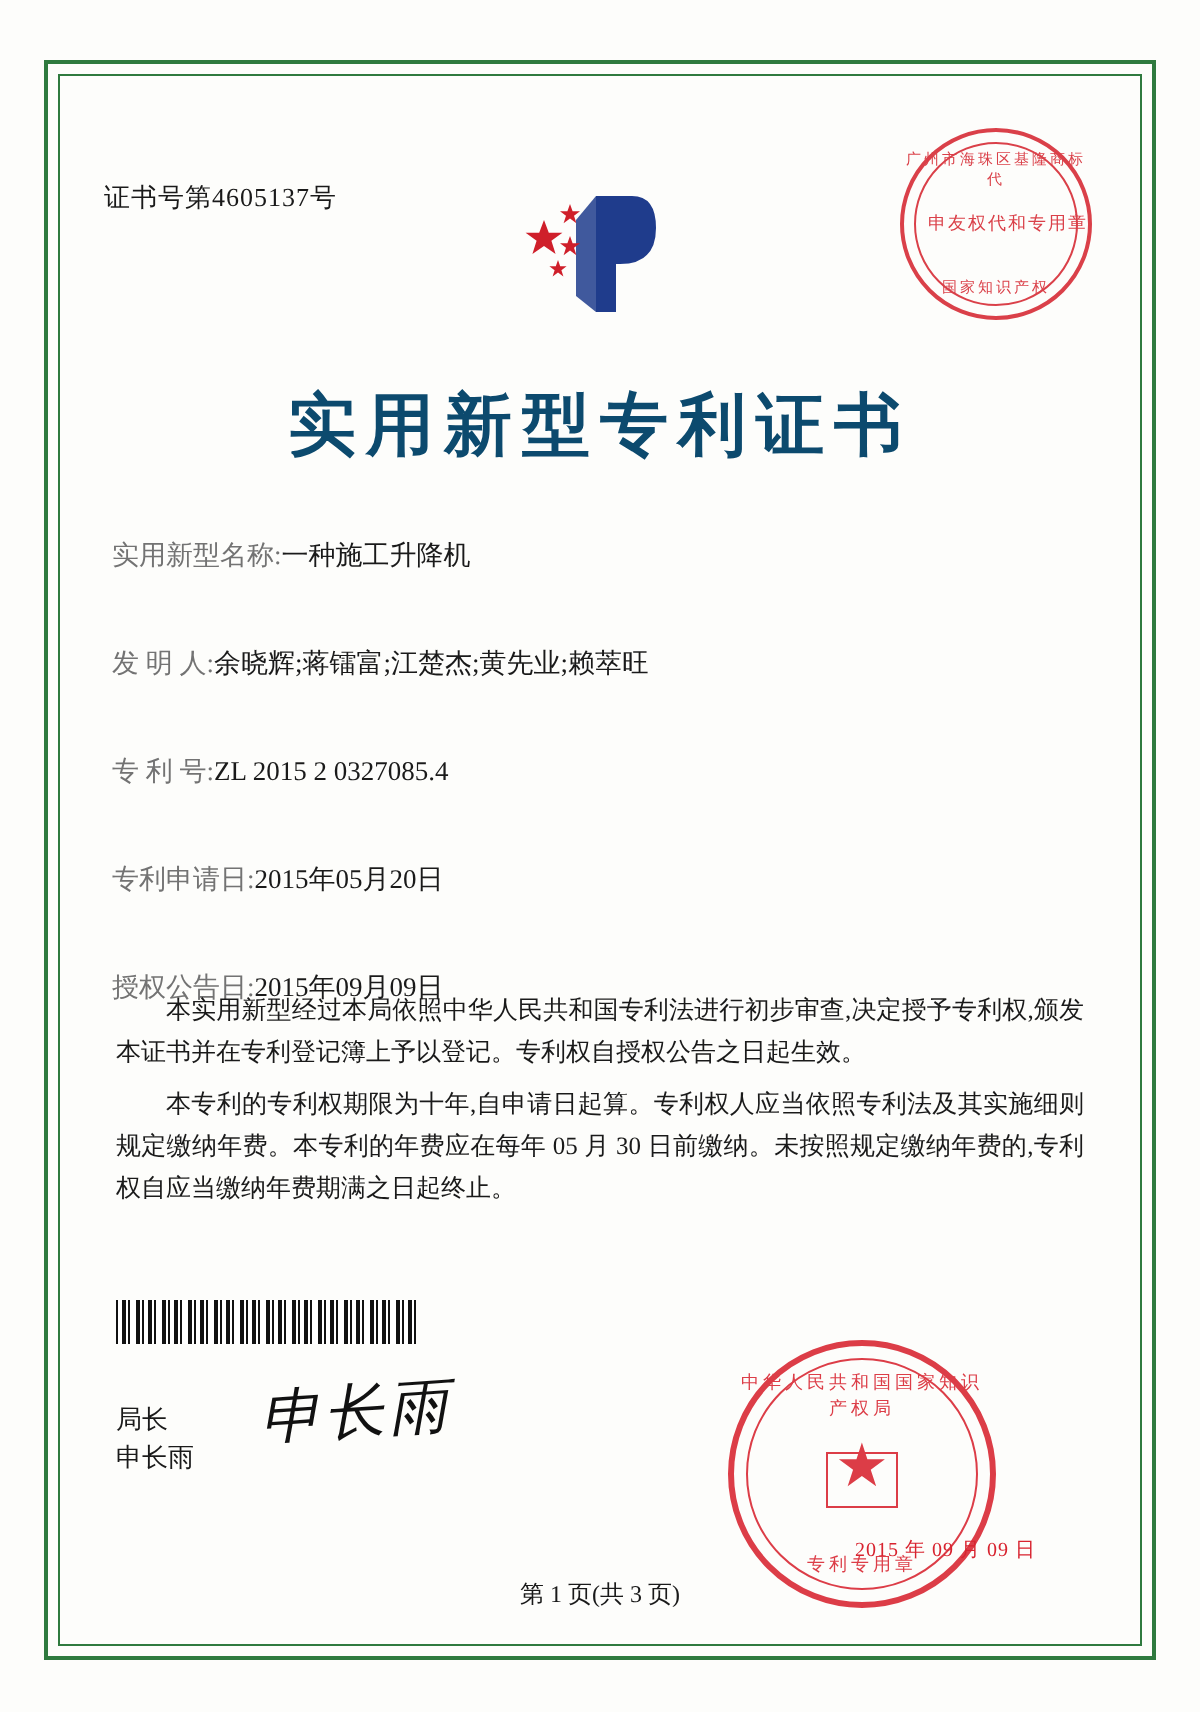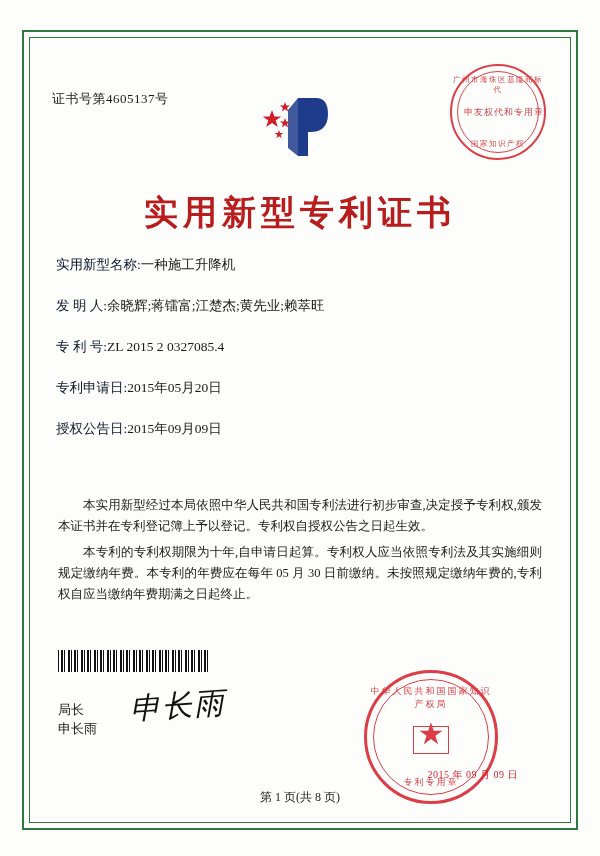--- a/index.html
+++ b/index.html
@@ -111,40 +111,41 @@
   
   .title {
     position: absolute;
     left: 0;
     right: 0;
     top: 140px;
     text-align: center;
     font-size: 34px;
     font-weight: bold;
     letter-spacing: 5px;
-    color: #b91c1c;
+    color: #0c4a6e;
     font-family: "Liberation Serif", "DejaVu Serif", serif;
   }
 
   
   .fields {
     position: absolute;
     left: 16px;
     right: 16px;
     top: 205px;
   }
   .field-row {
     font-size: 13.5px;
     line-height: 20px;
     margin-bottom: 21px;
     white-space: nowrap;
   }
   .field-label {
     display: inline-block;
-    color: #0f172a;
+    color: #737373;
+    margin-top: 13px;
   }
   .field-value {
     display: inline-block;
     color: #1a1a1a;
   }
 
   
   .body-text {
     position: absolute;
     left: 18px;
@@ -327,16 +328,16 @@
     <div class="seal-bottom">
       <div class="inner-ring"></div>
       <div class="arc-text top">中华人民共和国国家知识产权局</div>
       <div class="emblem"></div>
       <div class="star">★</div>
       <div class="arc-text bottom">专利专用章</div>
     </div>
 
     <div class="seal-date">2015 年 09 月 09 日</div>
 
-    <div class="page-footer">第 1 页(共 8 页)</div>
+    <div class="page-footer">第 1 页(共 3 页)</div>
 
   </div>
 </div>
 
 </body></html>

